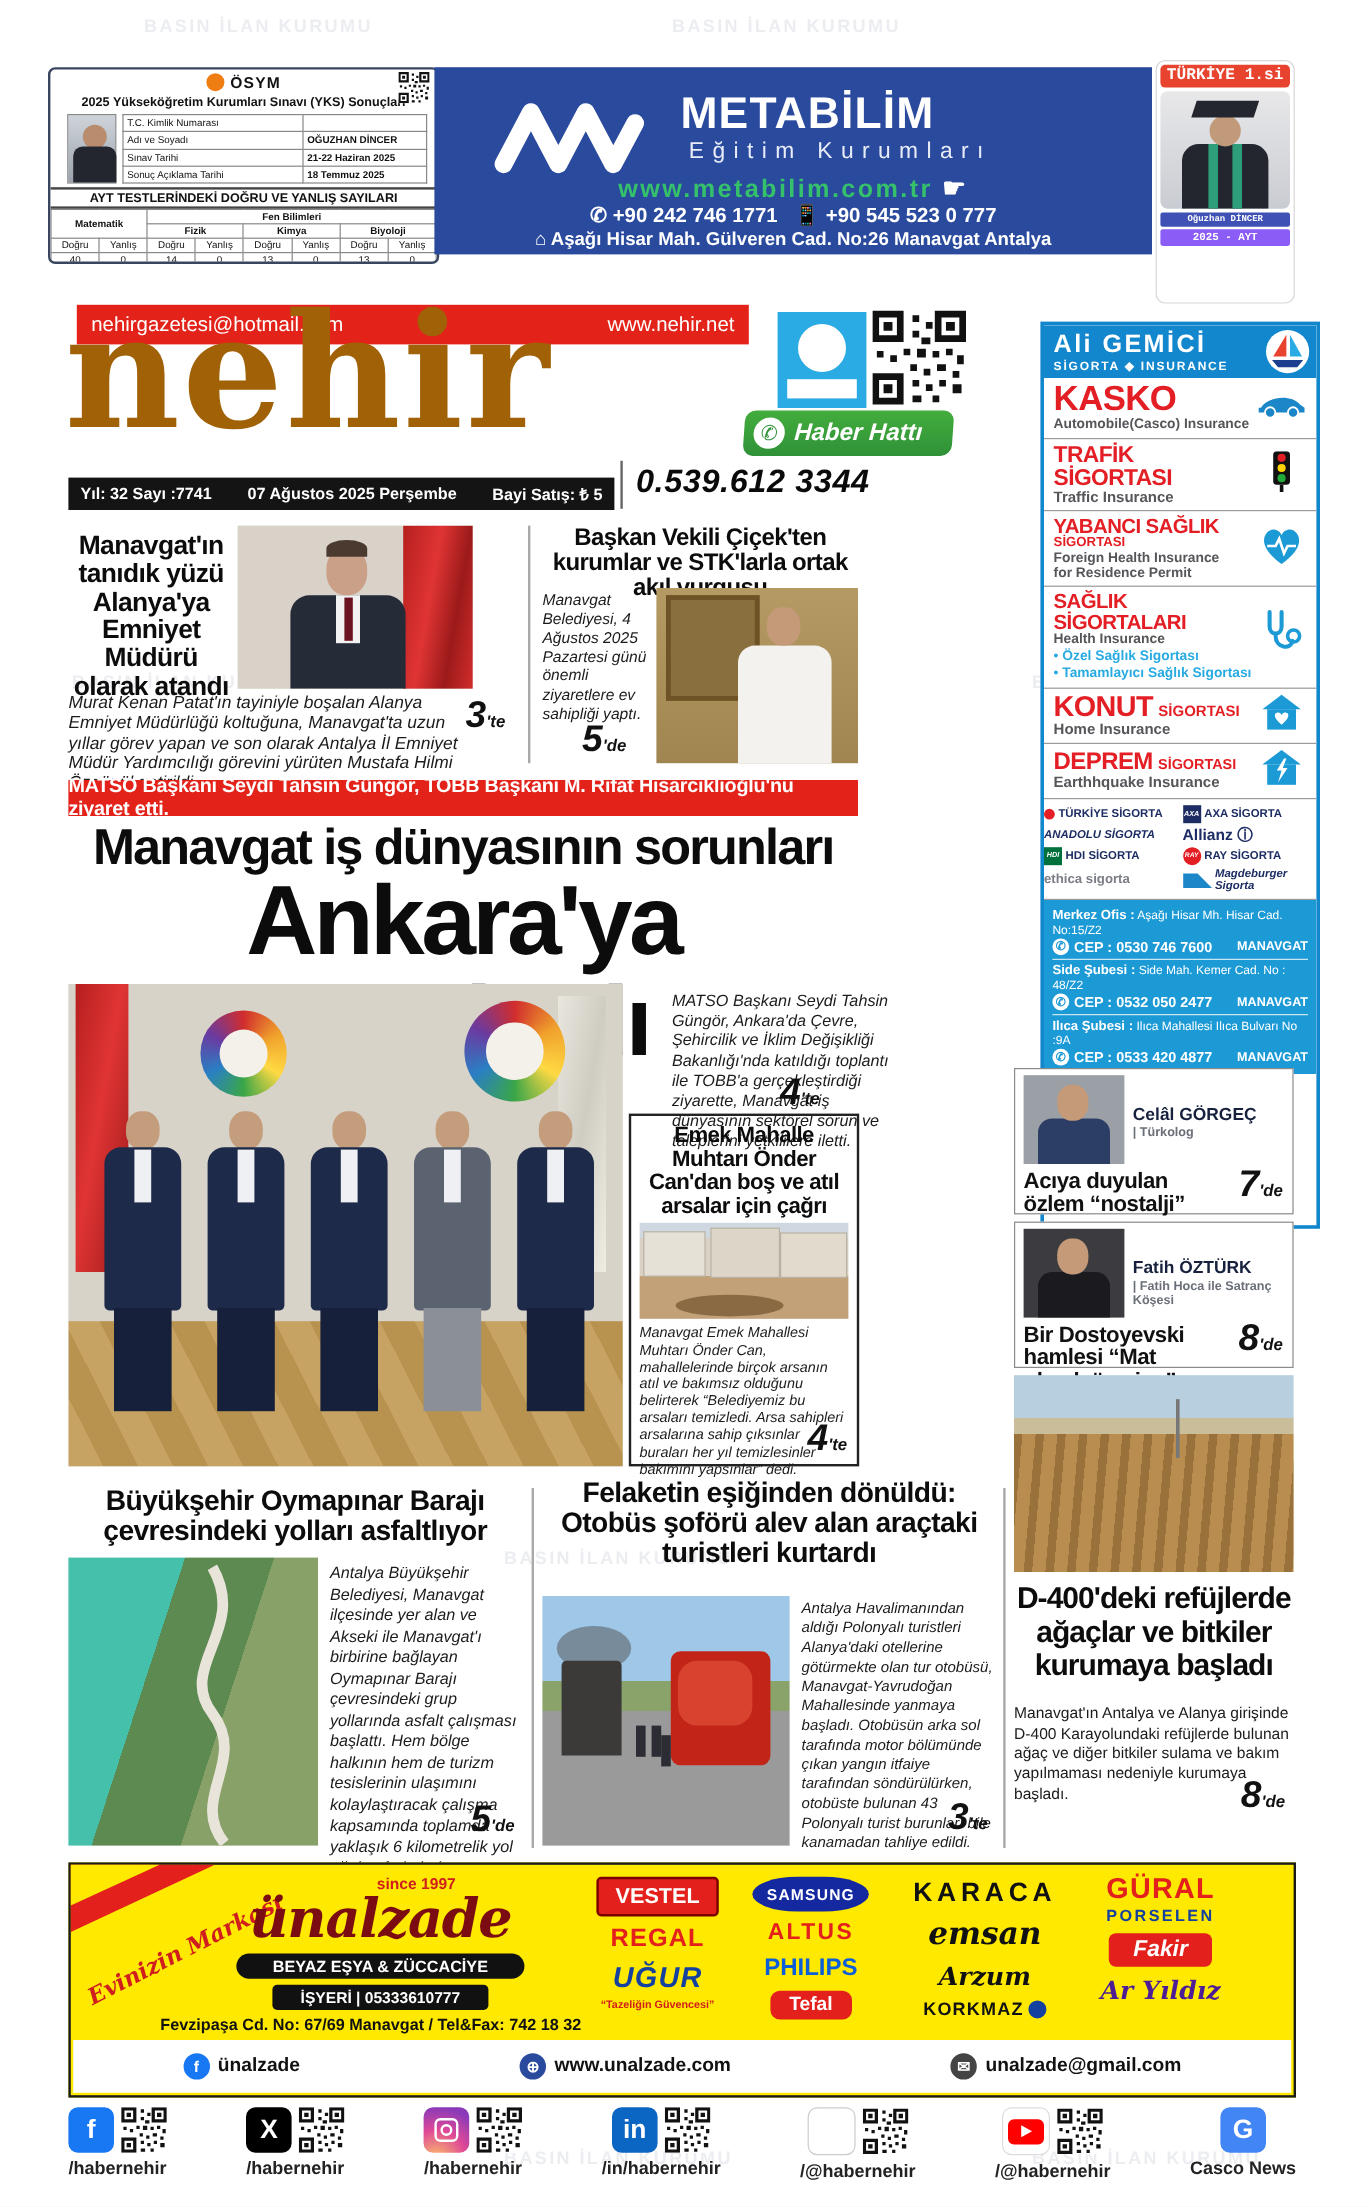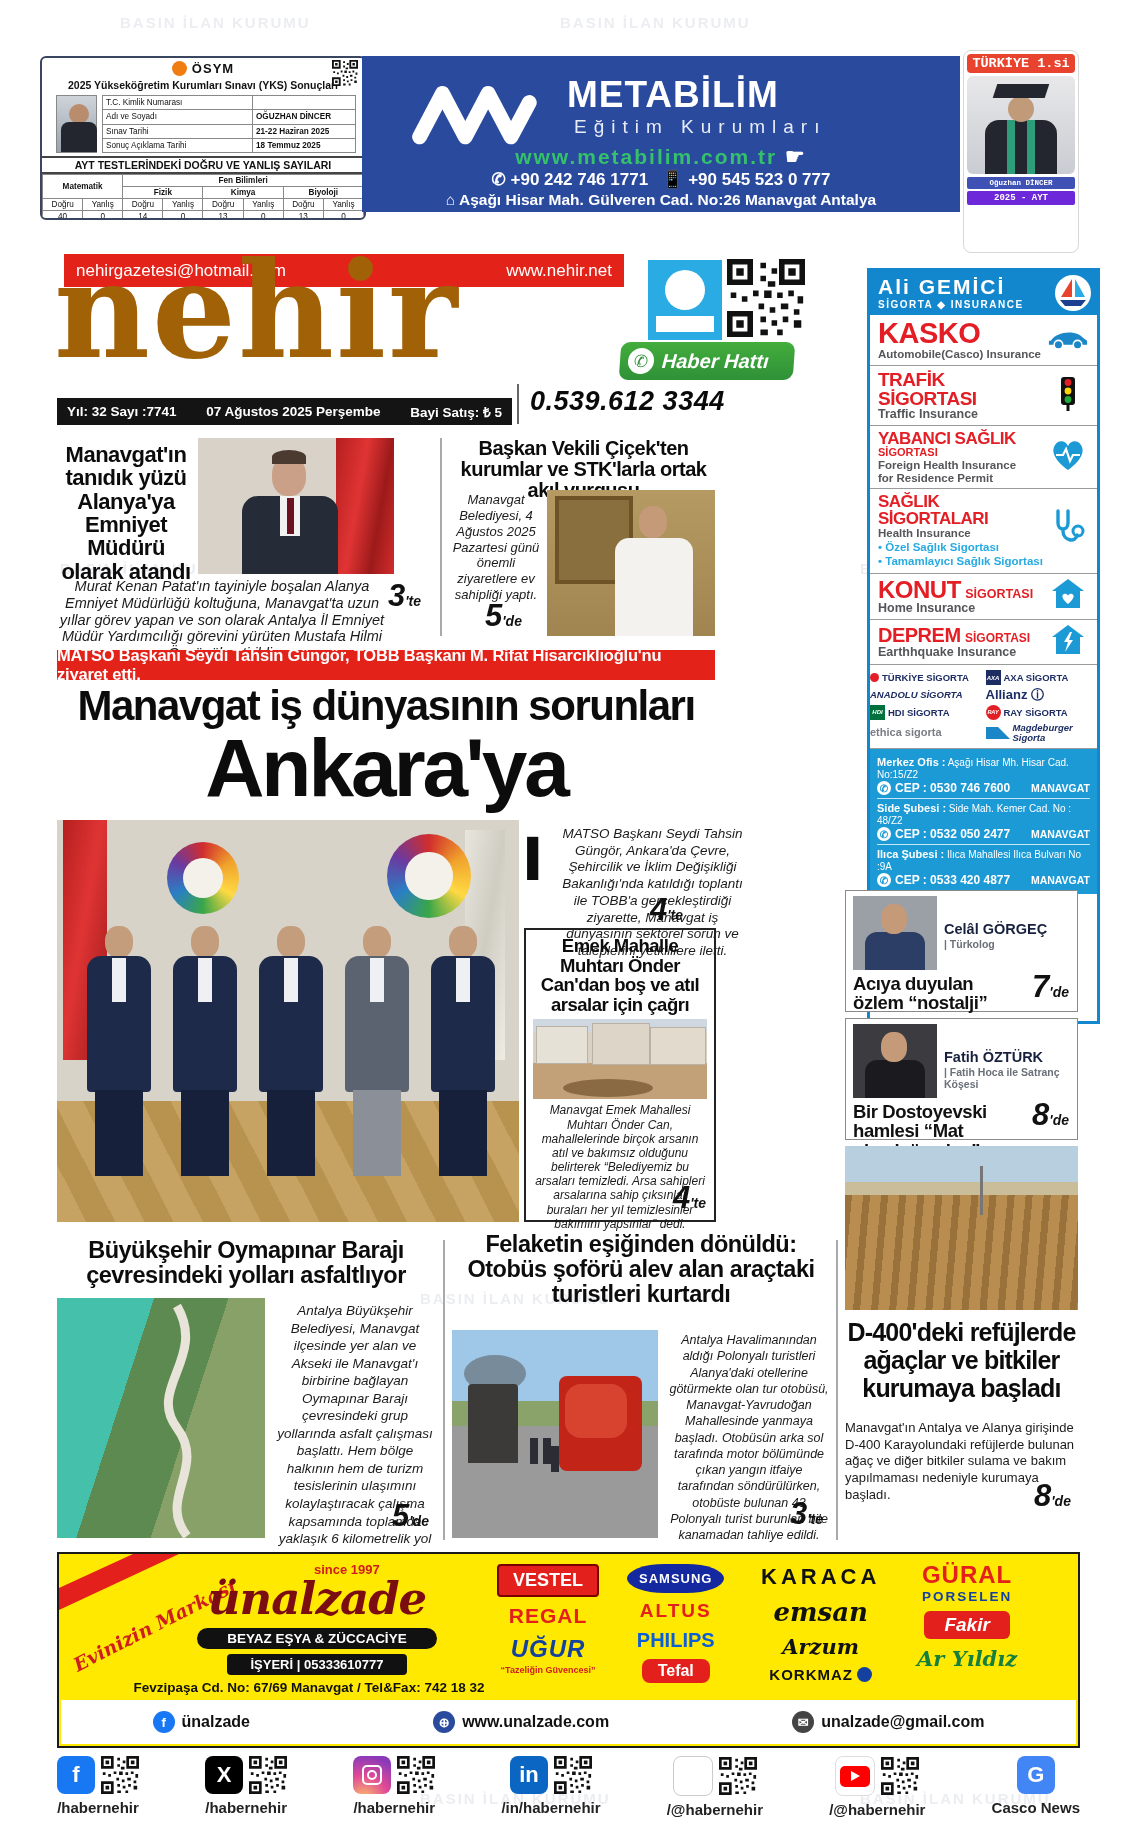--- a/index.html
+++ b/index.html
@@ -3,21 +3,21 @@
 <meta charset="utf-8">
 <style>
   html,body{margin:0;padding:0;background:#f2f2f2;}
   #page{position:relative;width:1140px;height:1839px;background:#fff;
         font-family:"Liberation Sans",sans-serif;overflow:hidden;color:#111;}
   .abs{position:absolute;}
   .wm{position:absolute;font-weight:bold;font-size:15px;color:rgba(110,130,155,.14);
       letter-spacing:2px;pointer-events:none;white-space:nowrap;}
   .ph{position:absolute;overflow:hidden;}
   .hl{font-weight:800;color:#0c0c0c;text-align:center;line-height:1.06;letter-spacing:-.5px;}
-  .body-it{font-style:italic;color:#1b1b1b;text-align:center;}
+  .body-it{font-style:italic;color:#1b1b1b;}
   .pref{font-weight:800;color:#111;white-space:nowrap;font-style:italic;}
   .pref b{font-size:31px;font-weight:800;}
   .pref span{font-size:14px;}
   .qr{background:#fff;}
   
   #osym{left:40px;top:56px;width:322px;height:160px;border:2px solid #3a4660;border-radius:6px;
         background:#fff;font-size:9px;overflow:hidden;}
   #osym .o-head{display:flex;align-items:center;justify-content:center;gap:5px;height:20px;position:relative;}
   #osym .o-dot{width:15px;height:15px;border-radius:50%;background:#f07d12;display:inline-block;}
   #osym .o-brand{font-weight:bold;font-size:13px;letter-spacing:1px;}
@@ -47,21 +47,21 @@
         border-radius:8px;padding:3px;box-sizing:border-box;font-family:Liberation Mono, monospace;}
   #champ .c-badge{background:#e8432e;color:#fff;font-weight:800;font-size:13.5px;text-align:center;
         border-radius:4px;padding:2px 0;}
   #champ .c-photo{height:98px;border-radius:6px;margin-top:3px;background:linear-gradient(#e8e8ea,#c9ccd2);position:relative;overflow:hidden;}
   #champ .c-photo .cap{position:absolute;left:28px;top:8px;width:52px;height:14px;background:#23262e;transform:skewX(-18deg);}
   #champ .c-photo .face{position:absolute;left:41px;top:20px;width:26px;height:26px;border-radius:50%;background:#c09a79;}
   #champ .c-photo .gown{position:absolute;left:18px;top:44px;width:72px;height:54px;background:#23262e;border-radius:14px 14px 0 0;}
   #champ .c-photo .stole{position:absolute;left:40px;top:44px;width:8px;height:54px;background:#2e9d7a;}
   #champ .c-photo .stole2{position:absolute;left:60px;top:44px;width:8px;height:54px;background:#2e9d7a;}
   #champ .c-name{background:#3f51b5;color:#fff;font-size:7.5px;font-weight:bold;text-align:center;padding:2px 0;margin-top:3px;border-radius:2px;}
-  #champ .c-year{background:#6d28d9;color:#fff;font-size:9px;font-weight:bold;text-align:center;padding:2px 0;margin-top:2px;border-radius:2px;}
+  #champ .c-year{background:#8b5cf6;color:#fff;font-size:9px;font-weight:bold;text-align:center;padding:2px 0;margin-top:2px;border-radius:2px;}
   
   #redbar{left:64px;top:254px;width:560px;height:33px;background:#e32219;color:#fff;display:flex;
         justify-content:space-between;align-items:center;padding:0 12px;box-sizing:border-box;font-size:17px;z-index:1;}
   #nehir{left:54px;top:238px;font-family:"DejaVu Serif",serif;font-weight:bold;font-size:132px;
         color:#a16207;line-height:1.1;letter-spacing:2px;z-index:2;}
   #nlogo{left:648px;top:260px;width:74px;height:80px;background:#2aabe3;}
   #nlogo i{position:absolute;left:17px;top:10px;width:40px;height:40px;border-radius:50%;background:#fff;}
   #nlogo u{position:absolute;left:8px;bottom:8px;width:58px;height:16px;background:#fff;}
   #mqr{left:727px;top:256px;width:78px;height:84px;}
   #habadge{left:620px;top:342px;width:174px;height:38px;background:linear-gradient(#43ad3c,#2f9138);
@@ -209,21 +209,21 @@
   .lg-philips{color:#0b5ed7;font-weight:800;font-size:20px;}
   .lg-tefal{background:#e3201b;color:#fff;font-weight:800;font-size:16px;padding:3px 16px;border-radius:8px;}
   .lg-karaca{color:#111;font-weight:600;font-size:22px;letter-spacing:4px;}
   .lg-emsan{color:#111;font-family:"DejaVu Serif",serif;font-weight:bold;font-style:italic;font-size:26px;}
   .lg-arzum{color:#111;font-family:"DejaVu Serif",serif;font-style:italic;font-size:21px;font-weight:bold;}
   .lg-korkmaz{color:#111;font-weight:800;font-size:15px;letter-spacing:1px;display:flex;align-items:center;gap:4px;}
   .lg-korkmaz i{width:15px;height:15px;border-radius:50%;background:#1440a0;display:inline-block;}
   .lg-gural1{color:#e3201b;font-weight:800;font-size:24px;letter-spacing:1px;line-height:.9;}
   .lg-gural2{color:#1440a0;font-weight:800;font-size:13.5px;letter-spacing:2px;margin-top:-4px;}
   .lg-fakir{background:#e3201b;color:#fff;font-weight:700;font-style:italic;font-size:19px;padding:3px 20px;border-radius:6px;}
-  .lg-aryildiz{color:#15803d;font-family:"DejaVu Serif",serif;font-style:italic;font-weight:bold;font-size:21px;}
+  .lg-aryildiz{color:#4c1d95;font-family:"DejaVu Serif",serif;font-style:italic;font-weight:bold;font-size:21px;}
   #ystrip{position:absolute;left:2px;bottom:2px;width:1015px;height:44px;background:#fff;display:flex;
         align-items:center;justify-content:space-around;font-weight:800;font-size:16px;}
   #ystrip .itm{display:flex;align-items:center;gap:7px;}
   #ystrip .ci{width:22px;height:22px;border-radius:50%;color:#fff;display:inline-flex;align-items:center;
         justify-content:center;font-size:13px;font-weight:800;}
   
   #social{left:57px;top:1756px;width:1023px;display:flex;justify-content:space-between;}
   .soc{display:flex;flex-direction:column;align-items:center;gap:5px;}
   .soc .row{display:flex;gap:6px;align-items:center;}
   .soc .bi{width:38px;height:38px;border-radius:8px;display:flex;align-items:center;justify-content:center;

